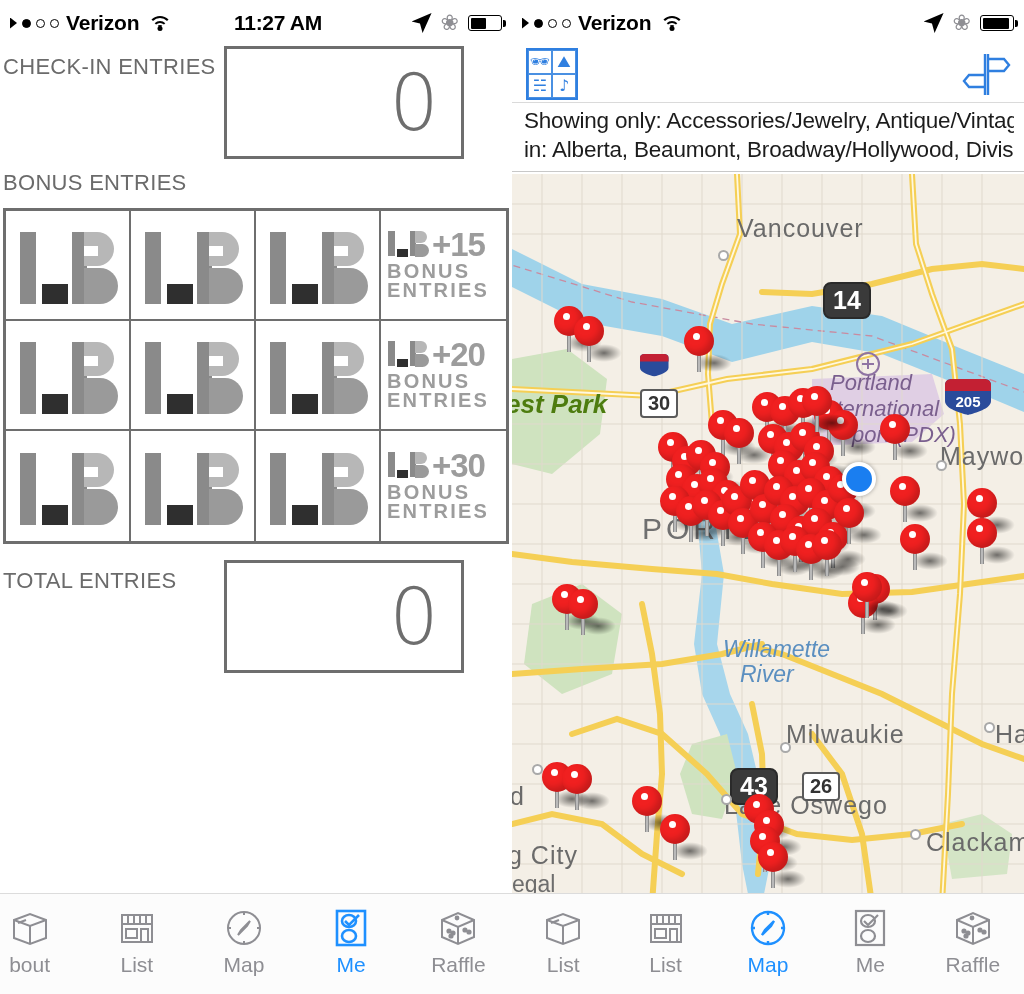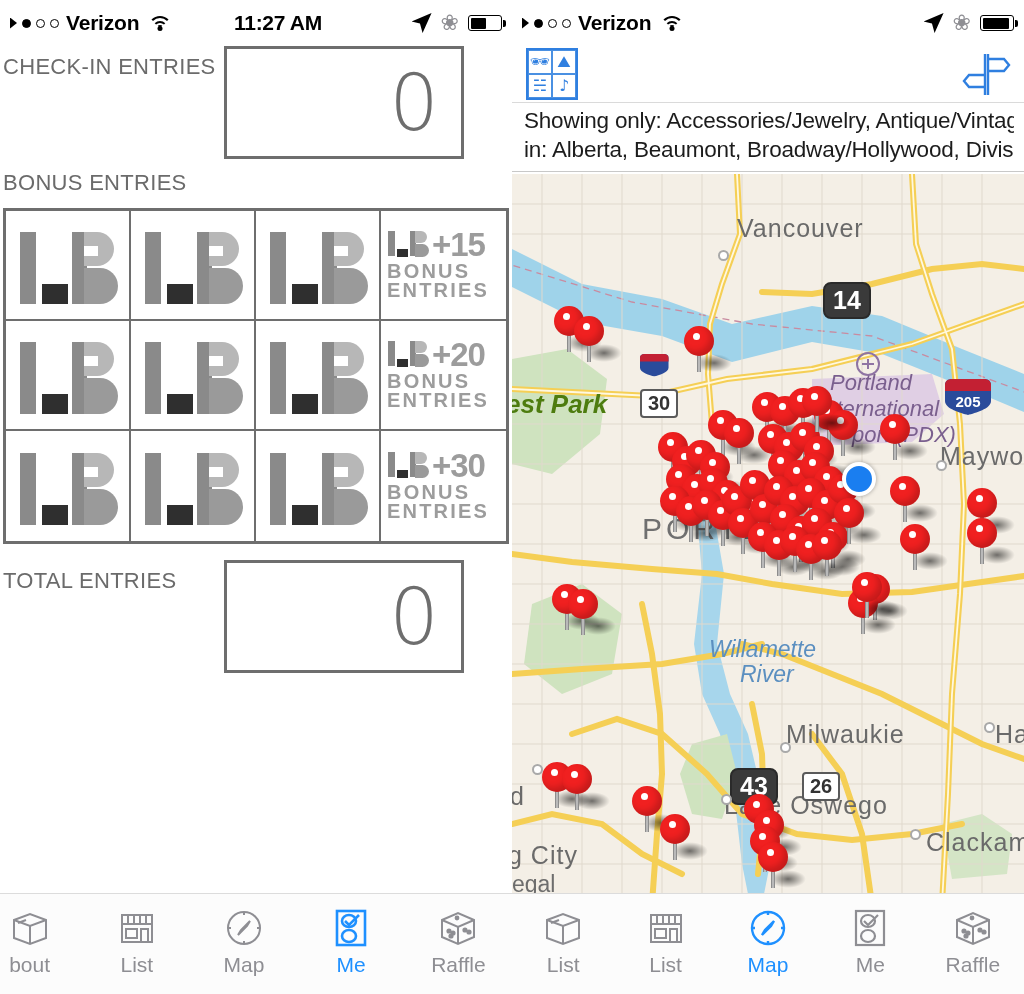--- a/index.html
+++ b/index.html
@@ -554,21 +554,21 @@
         <path d="M350 190 L362 190 M356 185 L356 195" stroke="#8f74a3" stroke-width="2"></path>
       </svg>
 
       <div class="mlabel city" style="left:225px; top:40px;">Vancouver</div>
       <div class="mlabel airport" style="left:318px; top:196px;">Portland</div>
       <div class="mlabel airport" style="left:306px; top:222px;">International</div>
       <div class="mlabel airport" style="left:340px; top:248px;">port (PDX)</div>
       <div class="mlabel city" style="left:428px; top:268px;">Maywoo</div>
       <div class="mlabel big" style="left:130px; top:338px;">PORTLAND</div>
       <div class="mlabel park" style="left:-6px;  top:215px;">est Park</div>
-      <div class="mlabel water" style="left:197px; top:462px;">Willamette</div>
+      <div class="mlabel water" style="left:211px; top:462px;">Willamette</div>
       <div class="mlabel water" style="left:228px; top:487px;">River</div>
       <div class="mlabel city" style="left:274px; top:546px;">Milwaukie</div>
       <div class="mlabel city" style="left:483px; top:546px;">Ha</div>
       <div class="mlabel city" style="left:212px; top:617px;">Lake Oswego</div>
       <div class="mlabel city" style="left:414px; top:654px;">Clackama</div>
       <div class="mlabel city" style="left:-4px;  top:667px;">g City</div>
       <div class="mlabel" style="left:0px;   top:697px;">egal</div>
       <div class="mlabel city" style="left:-2px;  top:608px;">d</div>
 
       <div class="shield dark" style="left:311px; top:108px;">14</div>

